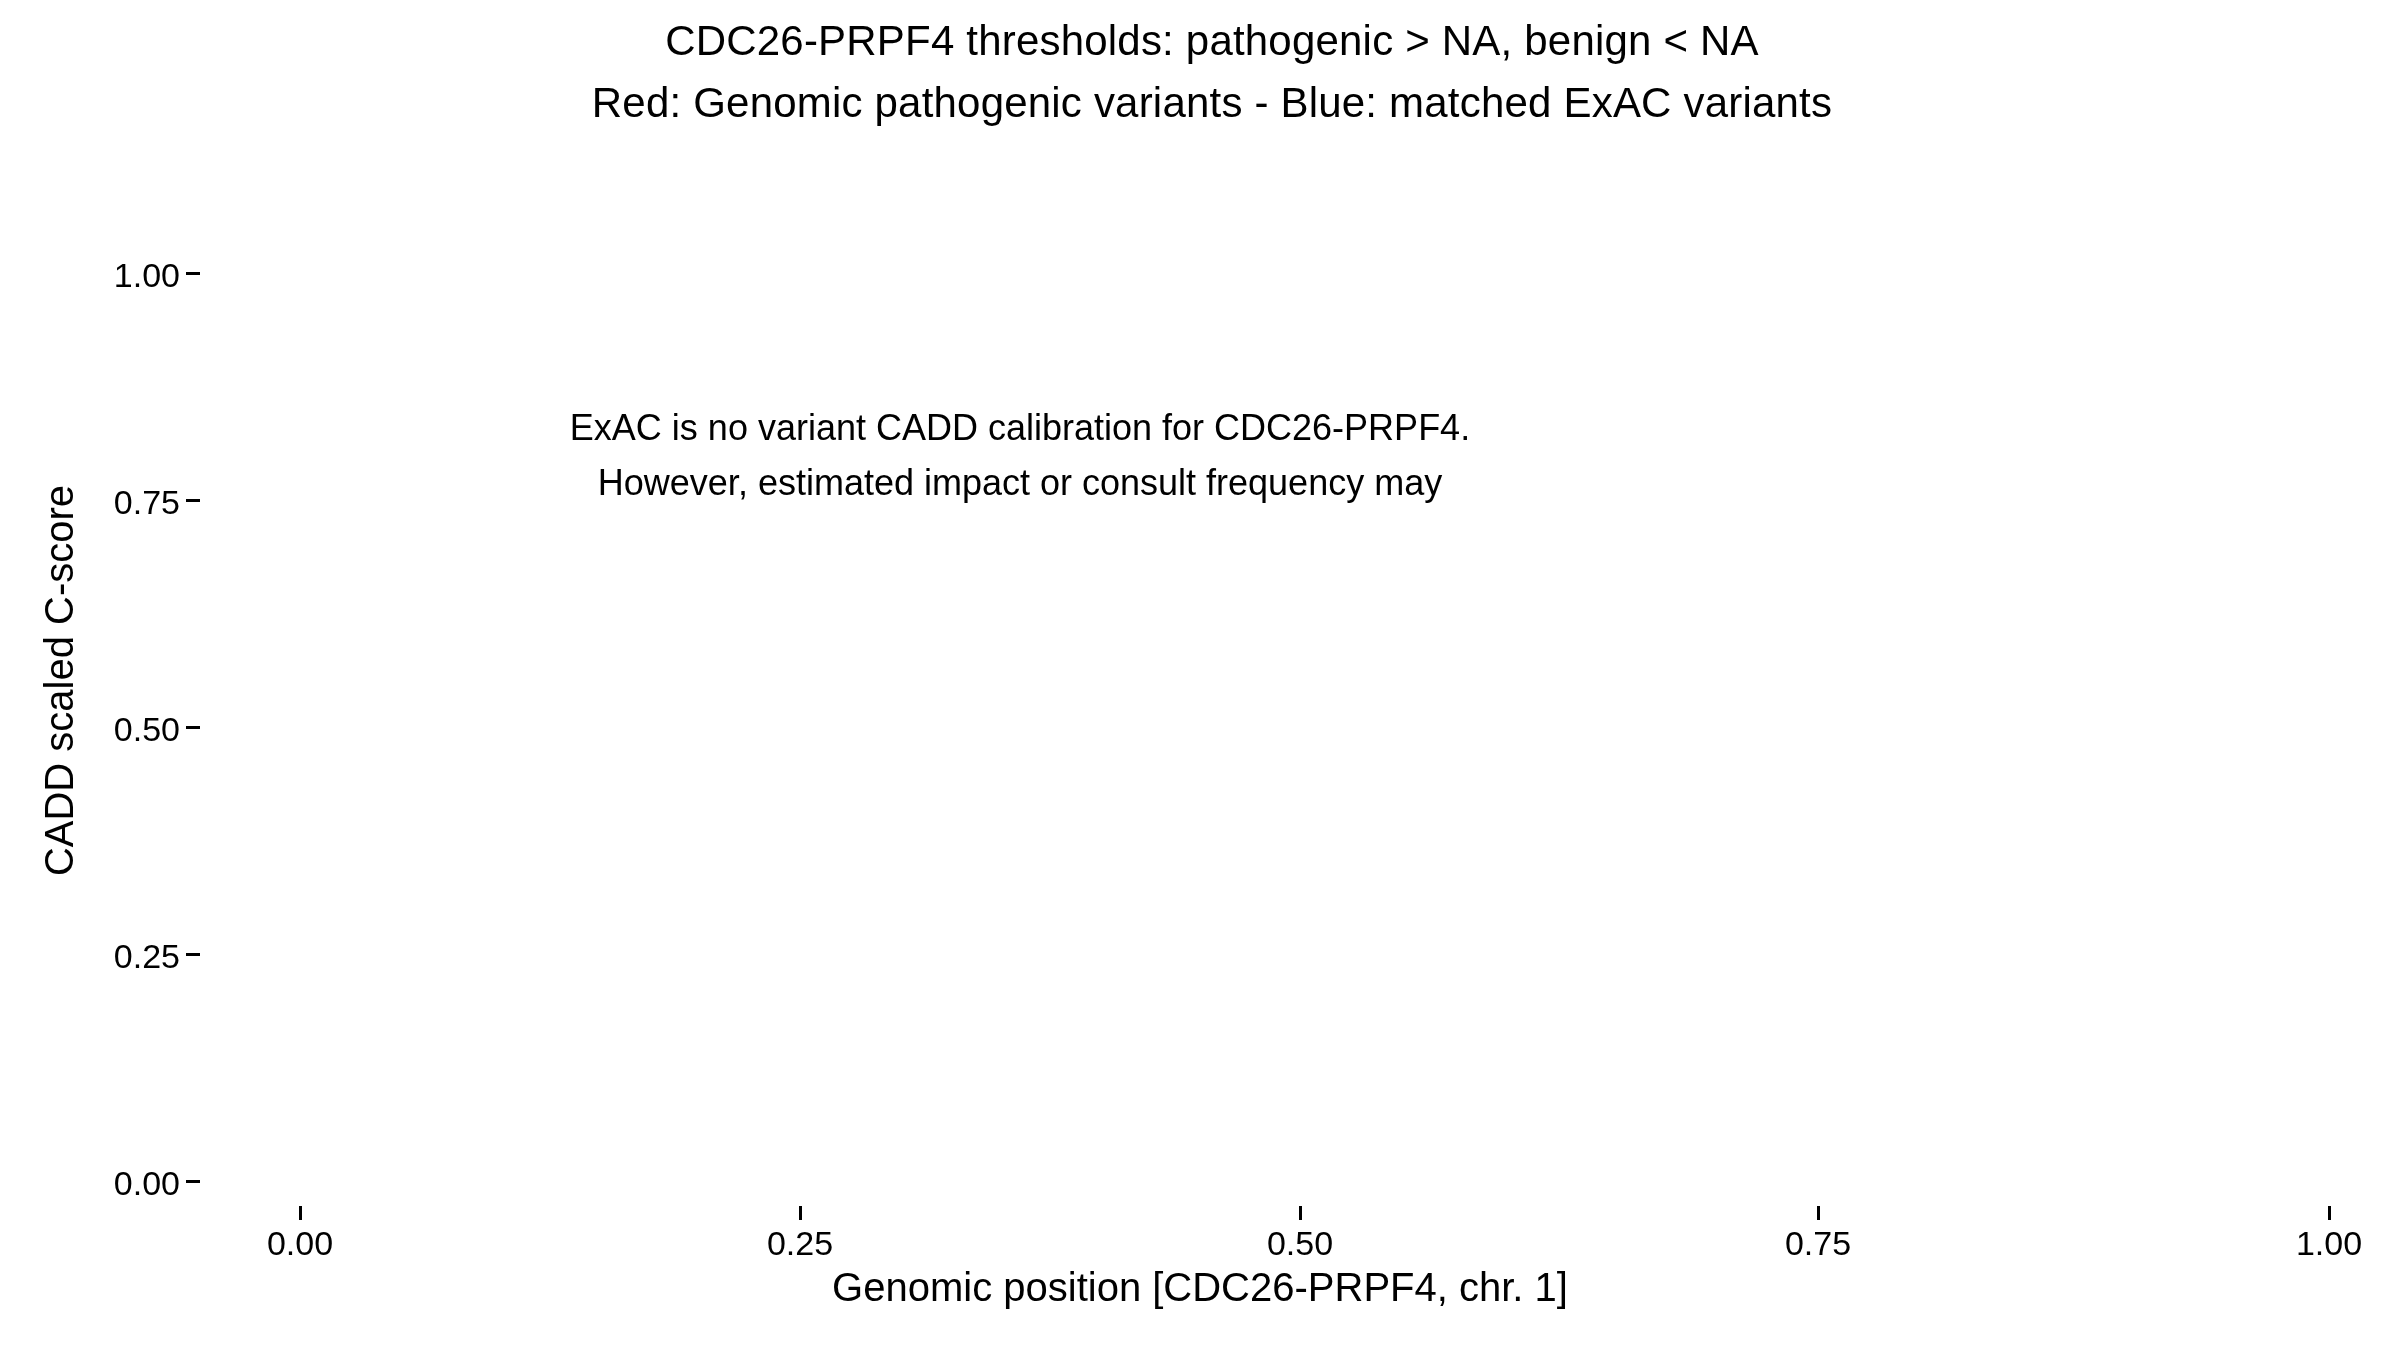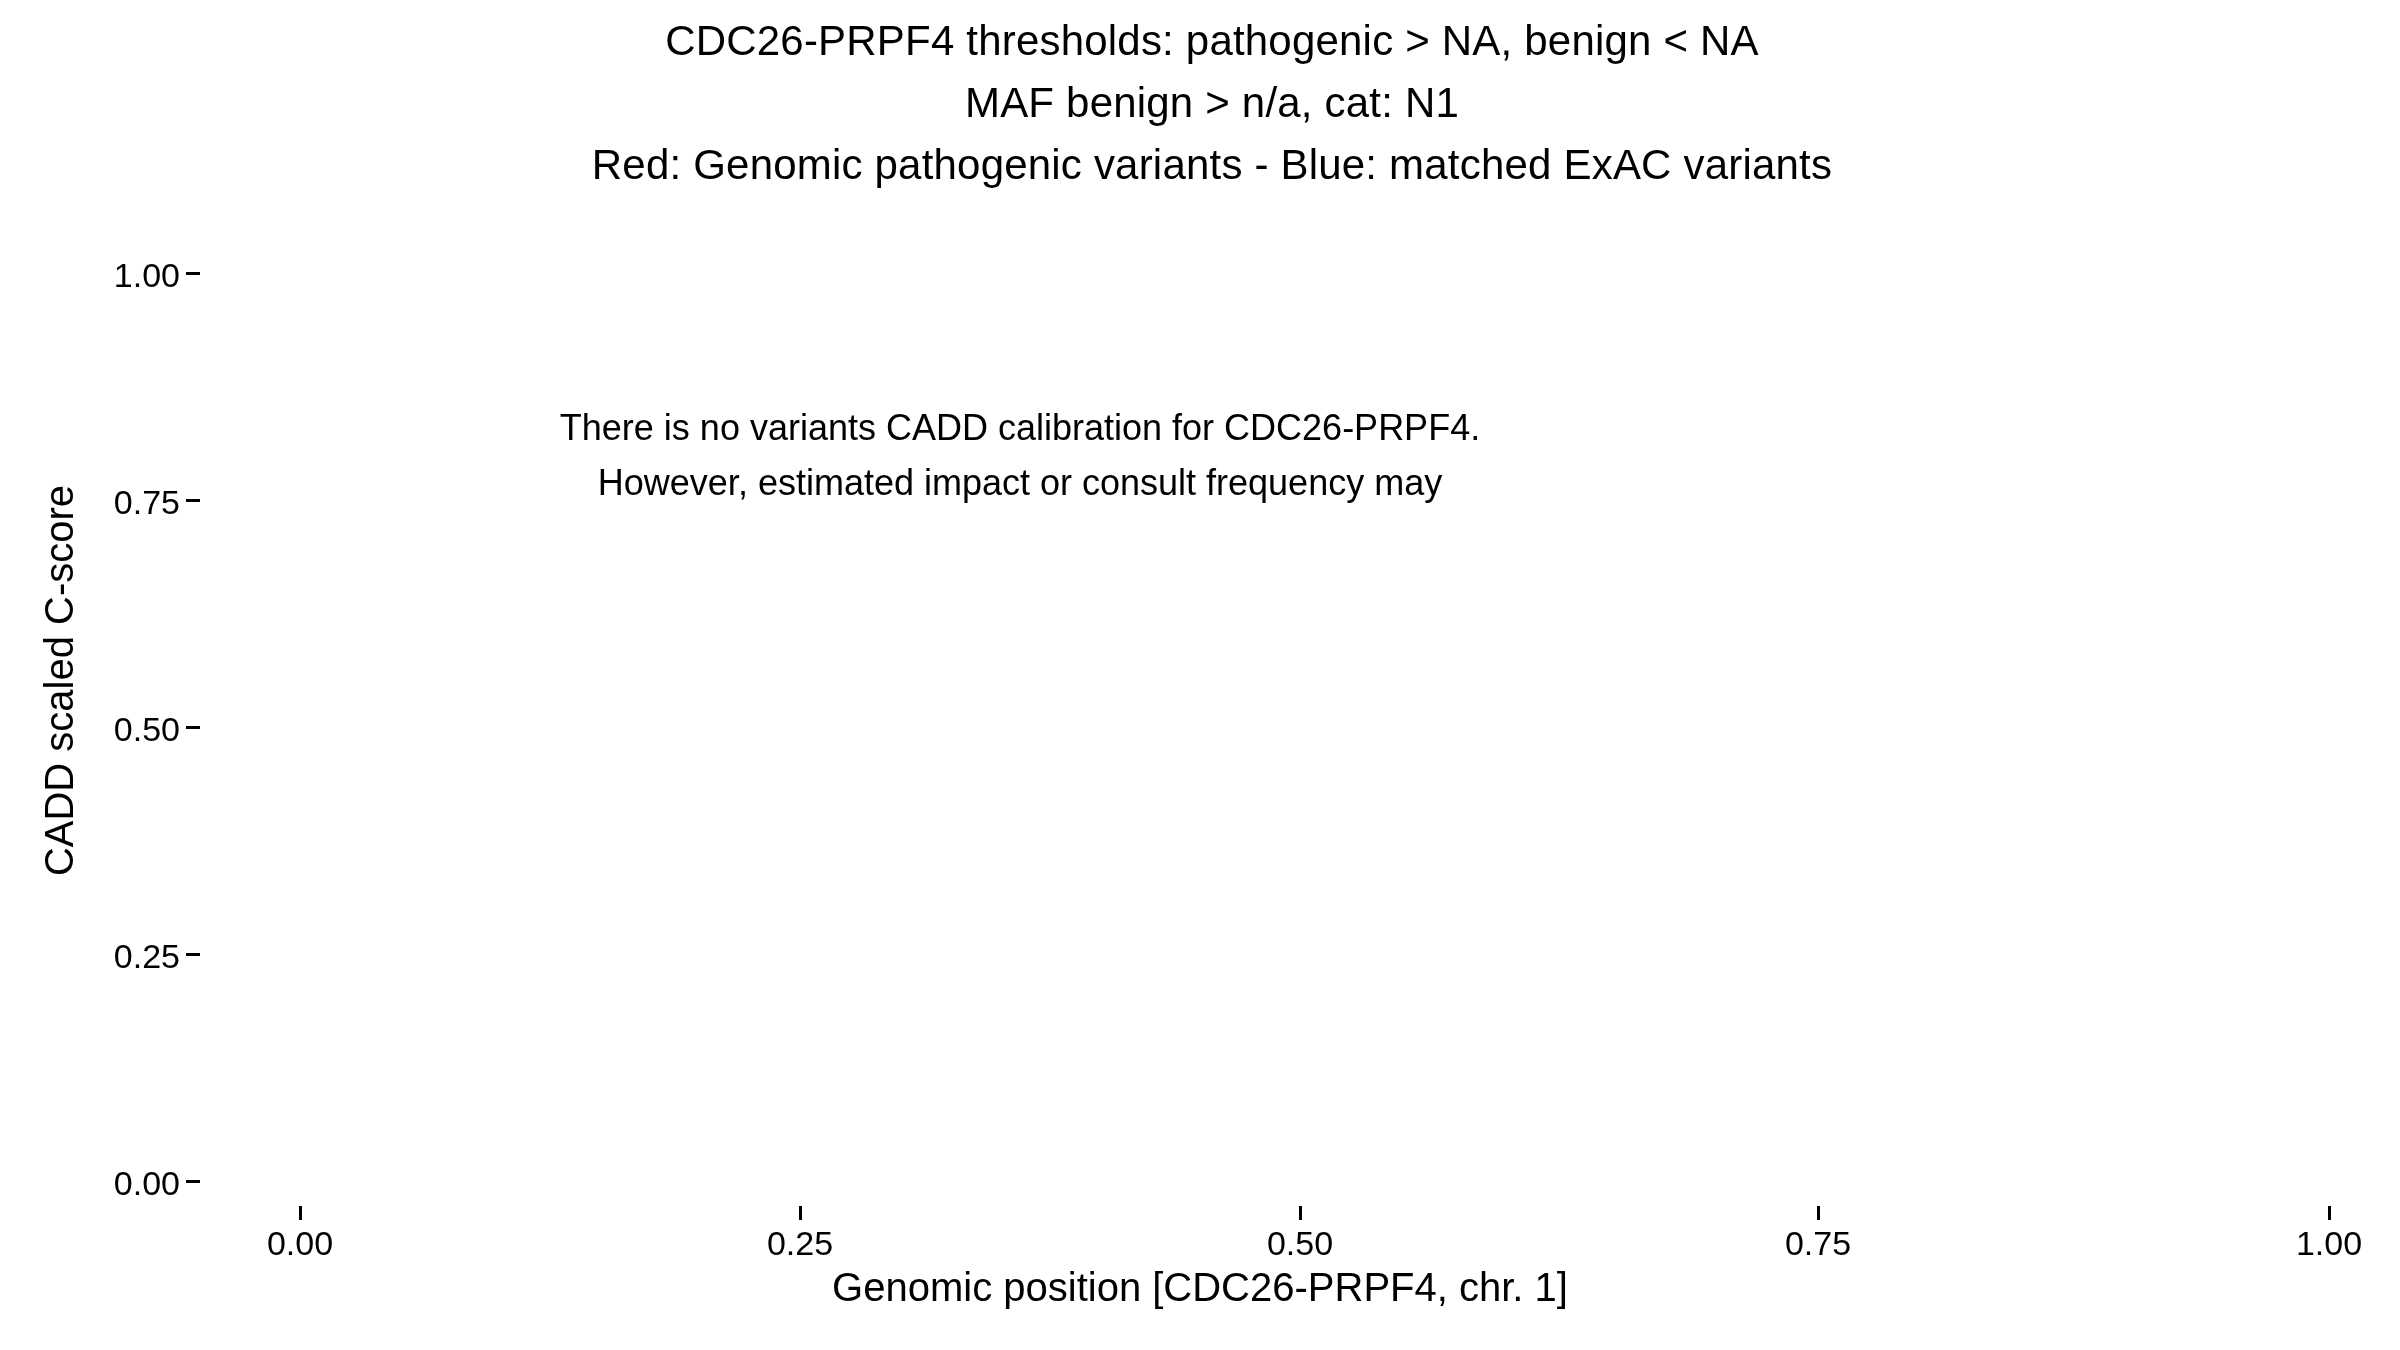--- a/index.html
+++ b/index.html
@@ -109,21 +109,20 @@
     white-space: nowrap;
   }
 </style>
 </head>
 <body>
 
 <div class="plot-root">
 
   <div class="title-block">
     <div class="title-line">CDC26-PRPF4 thresholds: pathogenic &gt; NA, benign &lt; NA</div>
-    <div class="title-line">MAF benign &gt; n/a, cat: N1</div>
     <div class="title-line">Red: Genomic pathogenic variants - Blue: matched ExAC variants</div>
   </div>
 
   <div class="ylabel">CADD scaled C-score</div>
 
   <div class="ytick" style="left: 20px; top: 258px;">1.00</div>
   <div class="ytick-mark" style="left: 186px; top: 272px;"></div>
 
   <div class="ytick" style="left: 20px; top: 485px;">0.75</div>
   <div class="ytick-mark" style="left: 186px; top: 499px;"></div>
@@ -133,21 +132,21 @@
 
   <div class="ytick" style="left: 20px; top: 939px;">0.25</div>
   <div class="ytick-mark" style="left: 186px; top: 953px;"></div>
 
   <div class="ytick" style="left: 20px; top: 1166px;">0.00</div>
   <div class="ytick-mark" style="left: 186px; top: 1180px;"></div>
 
   <div class="panel"></div>
 
   <div class="annotation">
-    <div class="annotation-line">There is no variants CADD calibration for CDC26-PRPF4.</div>
+    <div class="annotation-line">ExAC is no variant CADD calibration for CDC26-PRPF4.</div>
     <div class="annotation-line">However, estimated impact or consult frequency may</div>
   </div>
 
   <div class="xtick-mark" style="left: 299px; top: 1206px;"></div>
   <div class="xtick" style="left: 200px; top: 1226px;">0.00</div>
 
   <div class="xtick-mark" style="left: 799px; top: 1206px;"></div>
   <div class="xtick" style="left: 700px; top: 1226px;">0.25</div>
 
   <div class="xtick-mark" style="left: 1299px; top: 1206px;"></div>

